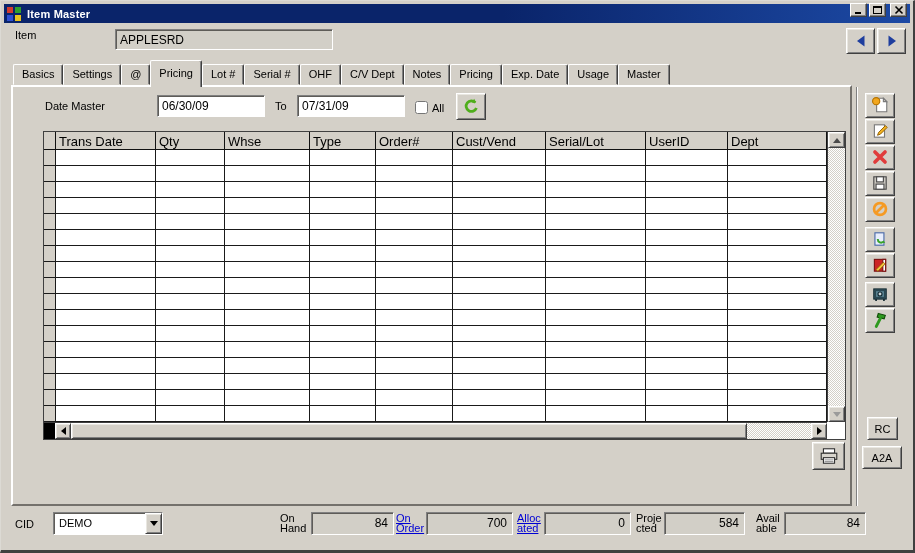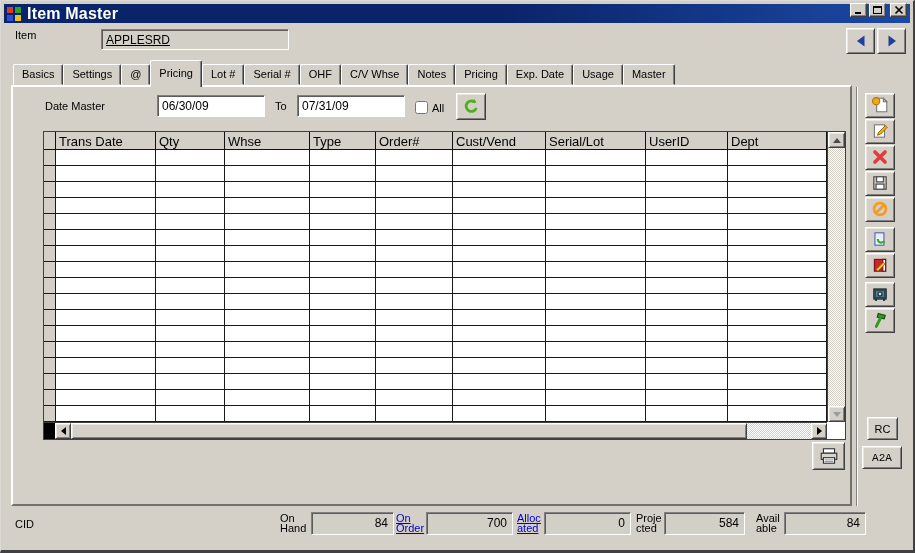--- a/index.html
+++ b/index.html
@@ -8,21 +8,21 @@
 
   .win { position:absolute; left:0; top:0; width:915px; height:553px; background:#d4d0c8;
          border-top:1px solid #dcdad4; border-left:1px solid #dcdad4;
          border-right:2px solid #404040; border-bottom:3px solid #404040; }
 
   
   .titlebar { position:absolute; left:3px; top:3px; right:3px; height:19px;
               background:linear-gradient(90deg,#0a246a 0%,#0a246a 55%,#1c49a4 100%);
               display:flex; align-items:center; }
   .title-icon { width:15px; height:14px; margin-left:3px; }
-  .title-text { color:#fff; font-weight:bold; font-size:16px; margin-left:5px; letter-spacing:0.2px; }
+  .title-text { color:#fff; font-weight:bold; font-size:11px; margin-left:5px; letter-spacing:0.2px; }
   .winbtn { position:absolute; top:2px; width:17px; height:14px; background:#d4d0c8;
             border:1px solid; border-color:#ffffff #404040 #404040 #ffffff;
             box-shadow:inset -1px -1px 0 #808080; display:flex; align-items:center; justify-content:center; }
   .wb-min { left:849px; } .wb-max { left:868px; } .wb-close { left:889px; }
 
   
   .raised { background:#d4d0c8; border:1px solid; border-color:#ffffff #404040 #404040 #ffffff;
             box-shadow:inset 1px 1px 0 #e9e7e1, inset -1px -1px 0 #808080; }
   .sunken { border:1px solid; border-color:#808080 #ffffff #ffffff #808080;
             box-shadow:inset 1px 1px 0 #5e5c58; }
@@ -81,21 +81,21 @@
 
   .print-btn { position:absolute; left:811px; top:441px; width:33px; height:28px; display:flex; align-items:center; justify-content:center; z-index:3; }
 
   
   .side-toolbar { position:absolute; left:862px; top:92px; width:34px; display:flex; flex-direction:column; align-items:center; gap:1px; }
   .tbtn { width:30px; height:25px; display:flex; align-items:center; justify-content:center; flex:0 0 auto; }
   .tbtn:nth-child(6) { margin-top:4px; }
   .tbtn:nth-child(8) { margin-top:3px; }
   .side-btn { position:absolute; font-size:11px; text-align:center; display:flex; align-items:center; justify-content:center; }
   .rc-btn  { left:866px; top:416px; width:31px; height:23px; }
-  .a2a-btn { left:861px; top:445px; width:40px; height:23px;font-family:Liberation Mono, monospace; }
+  .a2a-btn { left:861px; top:445px; width:40px; height:23px; }
 
   
   .footer-lbl { position:absolute; left:14px; top:517px; }
   .combo { position:absolute; left:52px; top:511px; width:110px; height:23px; background:#fff; display:flex; }
   .combo-text { flex:1; font-size:11px; padding:4px 0 0 5px; }
   .combo-btn { width:17px; height:100%; display:flex; align-items:center; justify-content:center; }
 
   .fg { position:absolute; top:511px; display:flex; align-items:flex-start; }
   .flabel { font-size:11px; line-height:10px; margin:1px 2px 0 0; flex:0 0 auto; }
   .flabel span { display:block; white-space:nowrap; }
@@ -132,41 +132,41 @@
         <rect x="1" y="1" width="9" height="2" fill="#000"></rect>
       </svg>
   </div>
   <div class="winbtn wb-close">
     <svg width="10" height="10">
         <path d="M1.5 1.5l7 7M8.5 1.5l-7 7" stroke="#000" stroke-width="1.6"></path>
       </svg>
   </div>
 
   <span class="lbl" style="left:14px;top:28px;">Item</span>
-  <input class="field sunken" style="left: 100px; top: 28px; width: 188px; text-decoration: underline;" readonly="" value="APPLESRD">
+  <input class="field sunken" style="left: 114px; top: 28px; width: 218px;" readonly="" value="APPLESRD">
   <div class="navbtn raised" style="left:845px;">
     <svg width="16" height="16" viewBox="0 0 16 16">
         <path d="M11.5 2.5v11L4 8z" fill="#1f3e9e"></path>
       </svg>
   </div>
   <div class="navbtn raised" style="left:876px;">
     <svg width="16" height="16" viewBox="0 0 16 16">
         <path d="M4.5 2.5v11L12 8z" fill="#1f3e9e"></path>
       </svg>
   </div>
 
   <div class="tabstrip">
       <div class="tab">Basics</div>
       <div class="tab">Settings</div>
       <div class="tab">@</div>
       <div class="tab active">Pricing</div>
       <div class="tab">Lot #</div>
       <div class="tab">Serial #</div>
       <div class="tab">OHF</div>
-      <div class="tab">C/V Whse</div>
+      <div class="tab">C/V Dept</div>
       <div class="tab">Notes</div>
       <div class="tab">Pricing</div>
       <div class="tab">Exp. Date</div>
       <div class="tab">Usage</div>
       <div class="tab">Master</div>
     </div>
 
   <div class="panel"></div>
   <div class="vsep"></div>
 
@@ -491,20 +491,26 @@
         <span><svg viewBox="0 0 16 16" width="18" height="18">
             <path d="M6.5 2.2l6.2 1.6-1 3.2-6.2-1.6z" fill="#2f9a1f" stroke="#134d0a"></path>
             <path d="M8.3 6.5l-3.6 7.2" stroke="#2f9a1f" stroke-width="2.6" stroke-linecap="round"></path>
           </svg></span>
       </div>
     </div>
   <div class="side-btn rc-btn raised">RC</div>
   <div class="side-btn a2a-btn raised">A2A</div>
 
   <span class="footer-lbl">CID</span>
+  <div class="combo sunken">
+    <span class="combo-text">DEMO</span>
+    <div class="combo-btn raised">
+      <div style="width:0;height:0;border:4px solid transparent;border-top:5px solid #000;margin-bottom:-4px;"></div>
+    </div>
+  </div>
   <div id="footer-fields">
       <div class="fg fg1">
         <div class="flabel">
           <span>On</span>
           <span>Hand</span>
         </div>
         <div class="fbox sunken">84</div>
       </div>
       <div class="fg fg2">
         <div class="flabel link">

